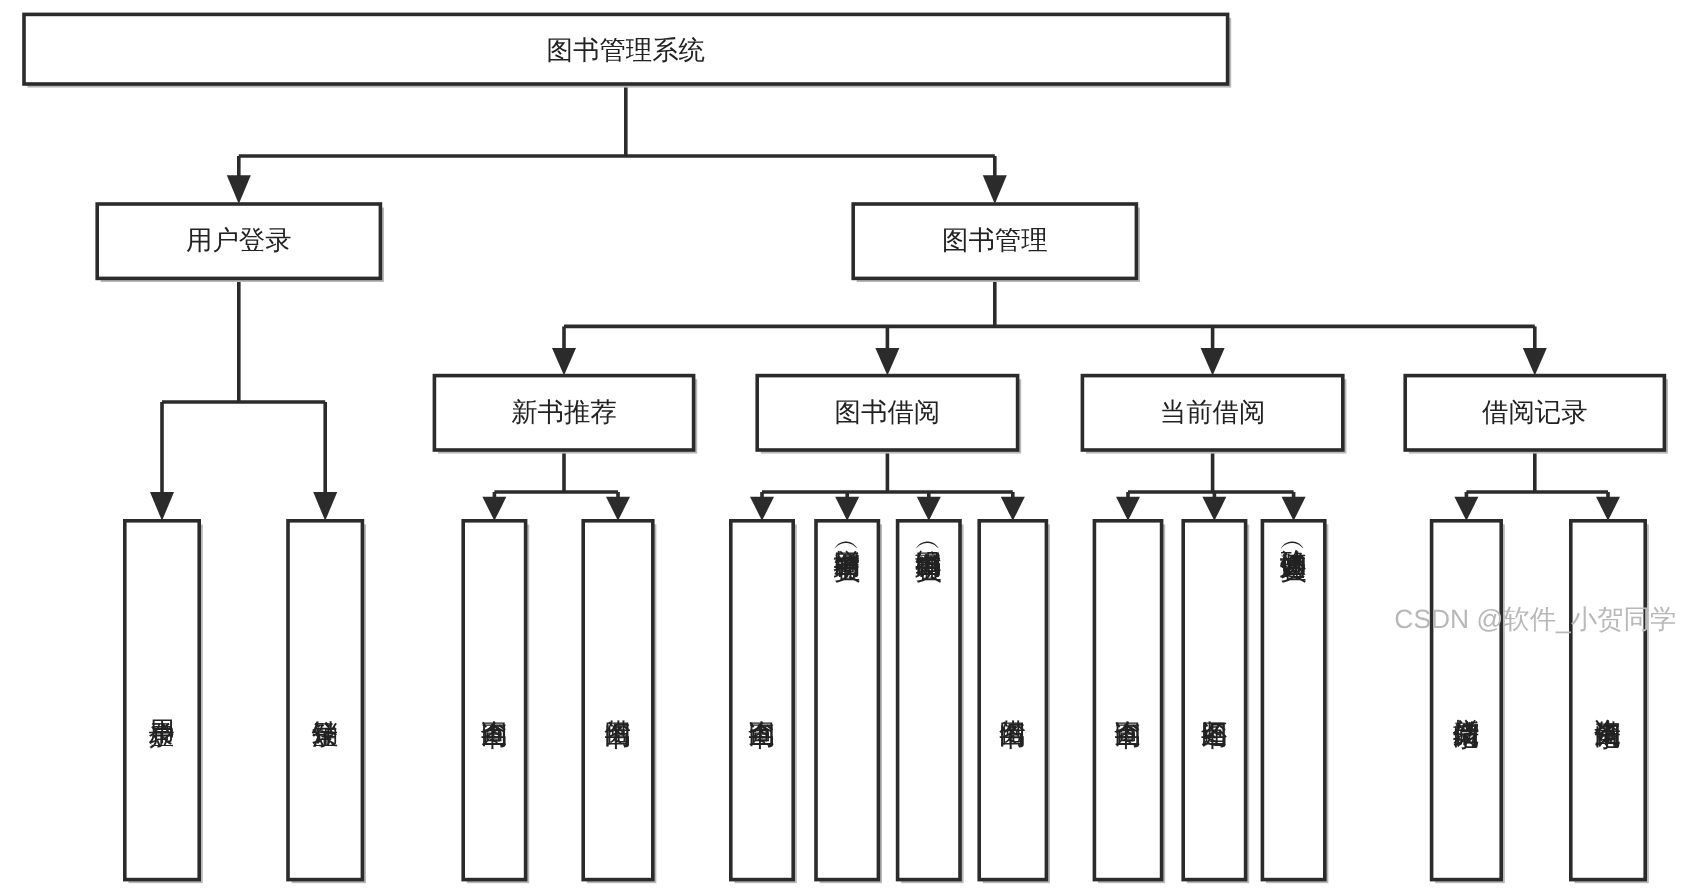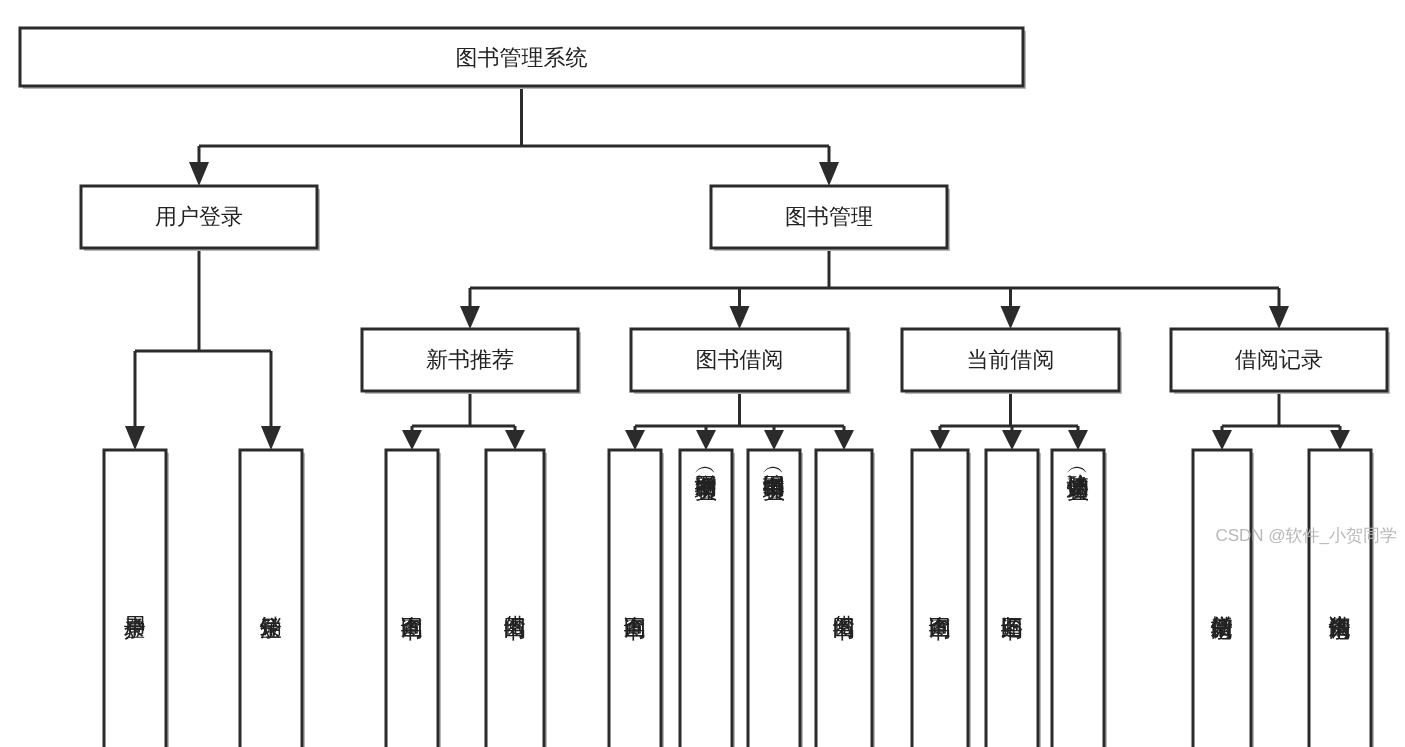--- a/index.html
+++ b/index.html
@@ -2,21 +2,21 @@
 <html><head>
 <meta charset="utf-8">
 <style>
   html,body{margin:0;padding:0;}
   body{
     width:1405px;height:747px;
     background:#ffffff;
     font-family:"Liberation Sans","DejaVu Sans",sans-serif;
     overflow:hidden;
   }
-  #diagram-root{position:relative;width:1405px;height:537px;margin-top:16px;}
+  #diagram-root{position:relative;width:1405px;height:537px;}
   svg#flow{position:absolute;top:0;left:0;width:1405px;height:747px;display:block;}
   .node-rect{fill:#ffffff;stroke:#2b2b2b;stroke-width:3;}
   .node-rect-shadow{fill:#b9b9b9;stroke:none;}
   .edge{stroke:#2b2b2b;stroke-width:3;fill:none;stroke-linecap:butt;}
   .arrow-head{fill:#2b2b2b;stroke:none;}
   .node-label-h{
     font-size:22px;fill:#222222;
     font-family:"Liberation Sans","DejaVu Sans",sans-serif;
     text-anchor:middle;dominant-baseline:middle;
   }
@@ -26,21 +26,21 @@
     font-family:"Liberation Sans","DejaVu Sans",sans-serif;
     writing-mode:vertical-rl;
     text-orientation:upright;
     white-space:nowrap;
     letter-spacing:1px;
     text-align:center;
     pointer-events:none;
   }
   #watermark{
     position:absolute;right:8px;bottom:6px;
-    font-size:17px;color:#b8b8b8;
+    font-size:22px;color:#b8b8b8;
     font-family:"Liberation Sans","DejaVu Sans",sans-serif;
     white-space:nowrap;
   }
 </style>
 </head>
 <body>
 
 <div id="diagram-root">
 
   <svg id="flow" viewBox="0 0 1405 747">

